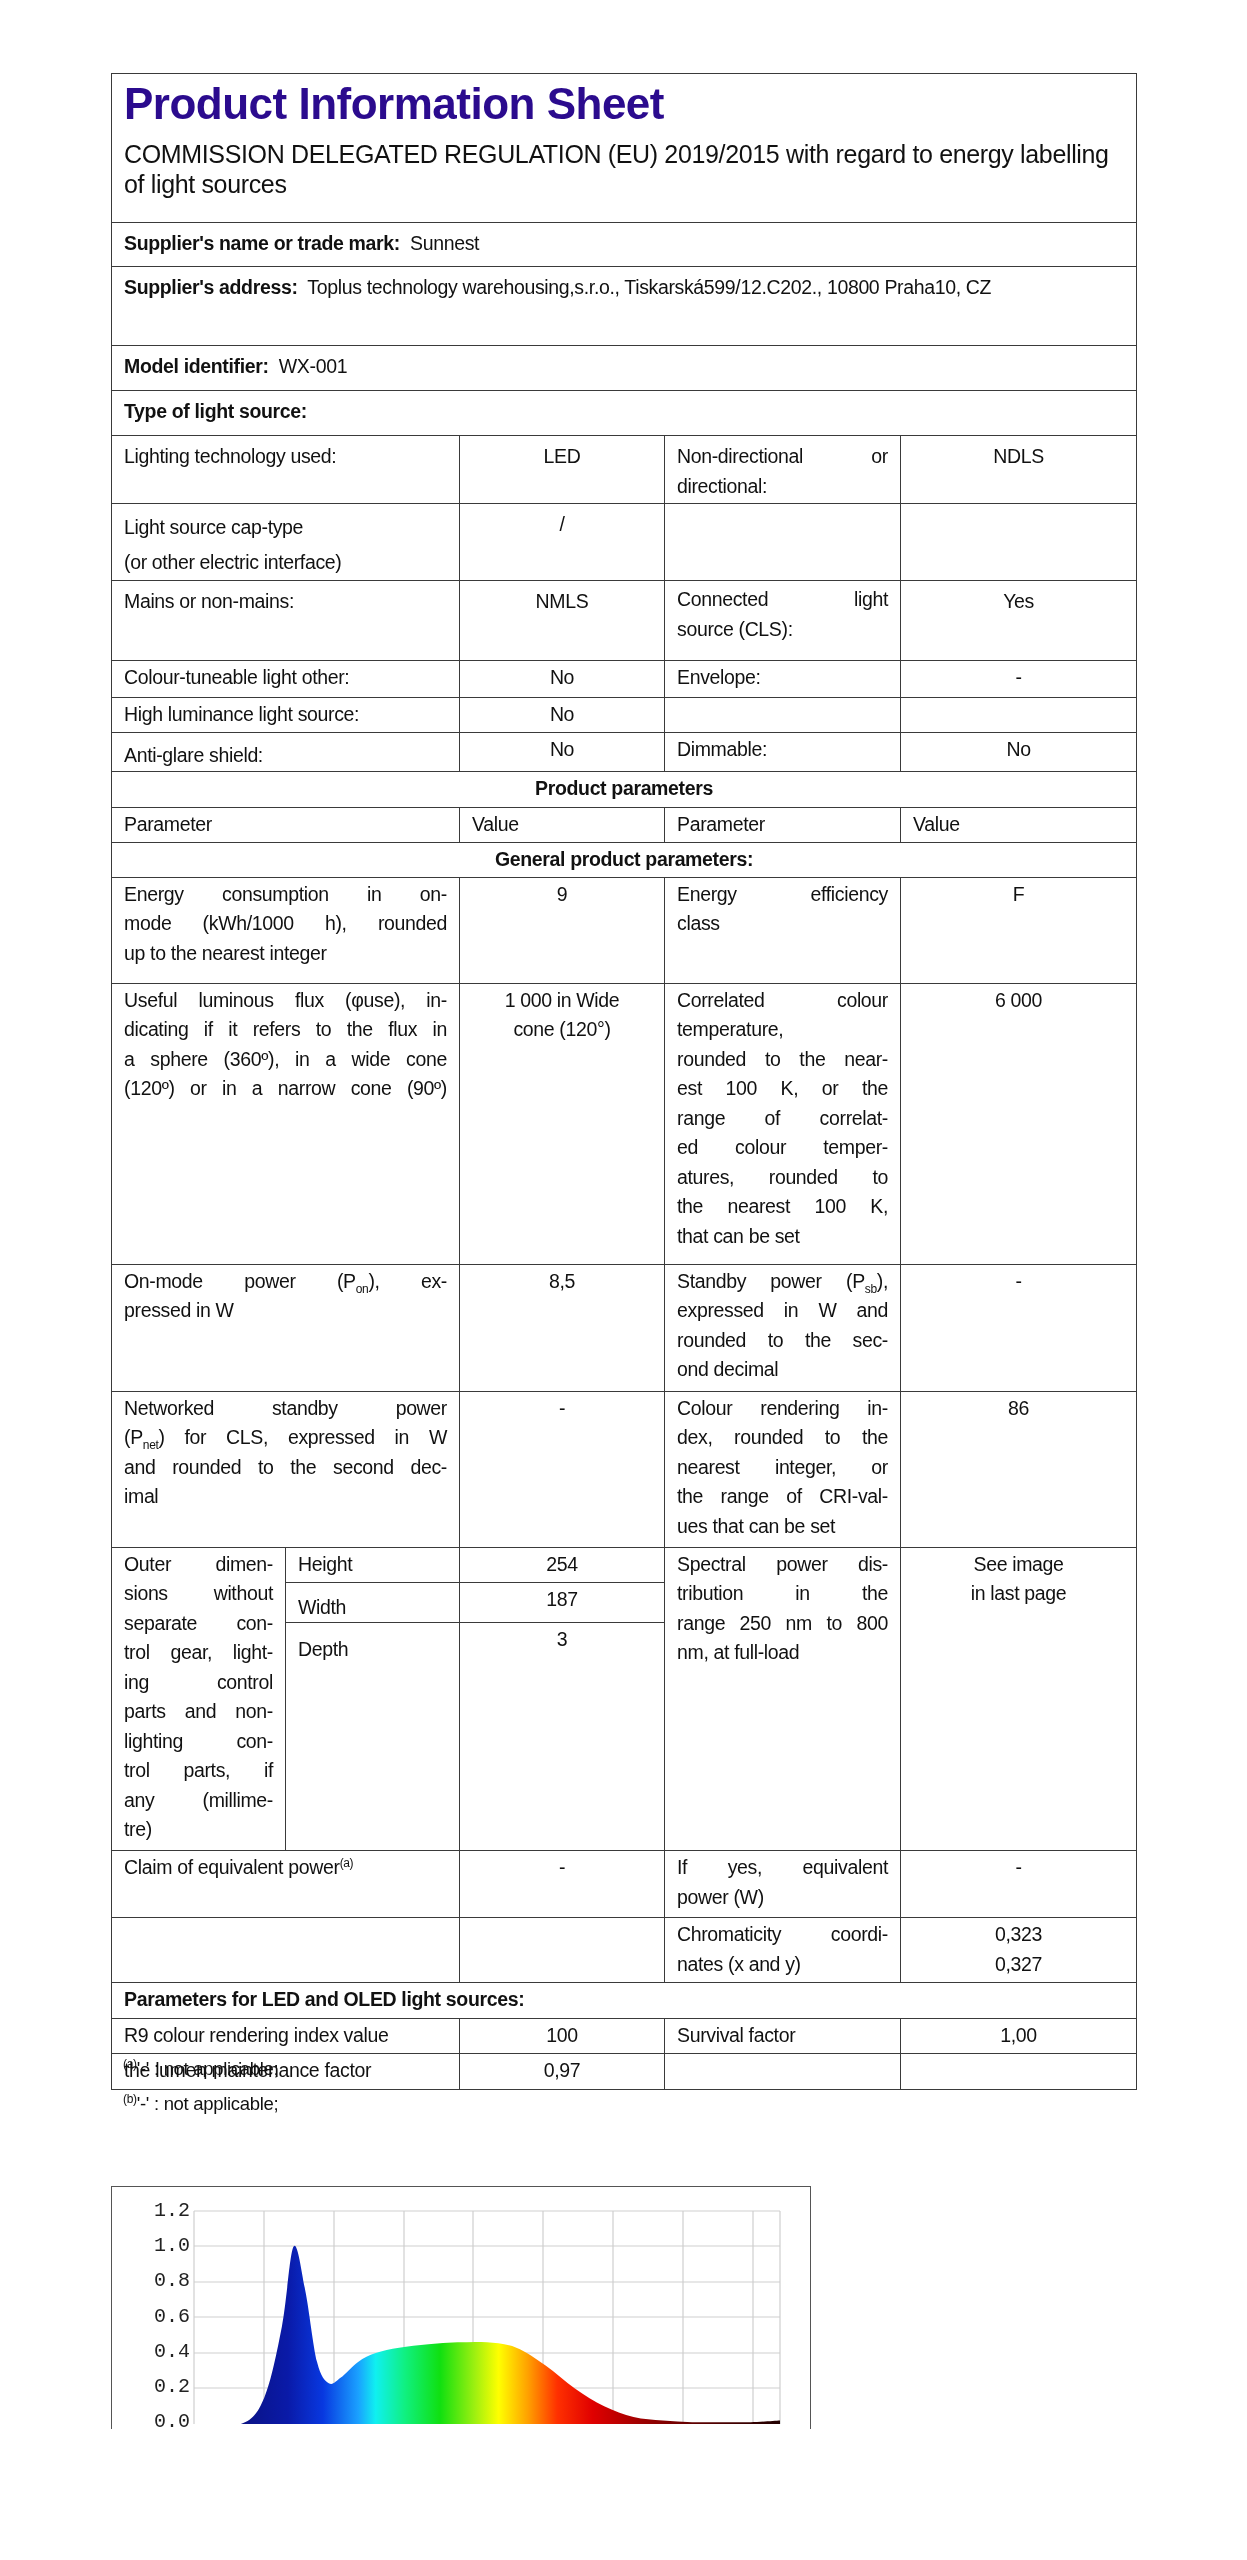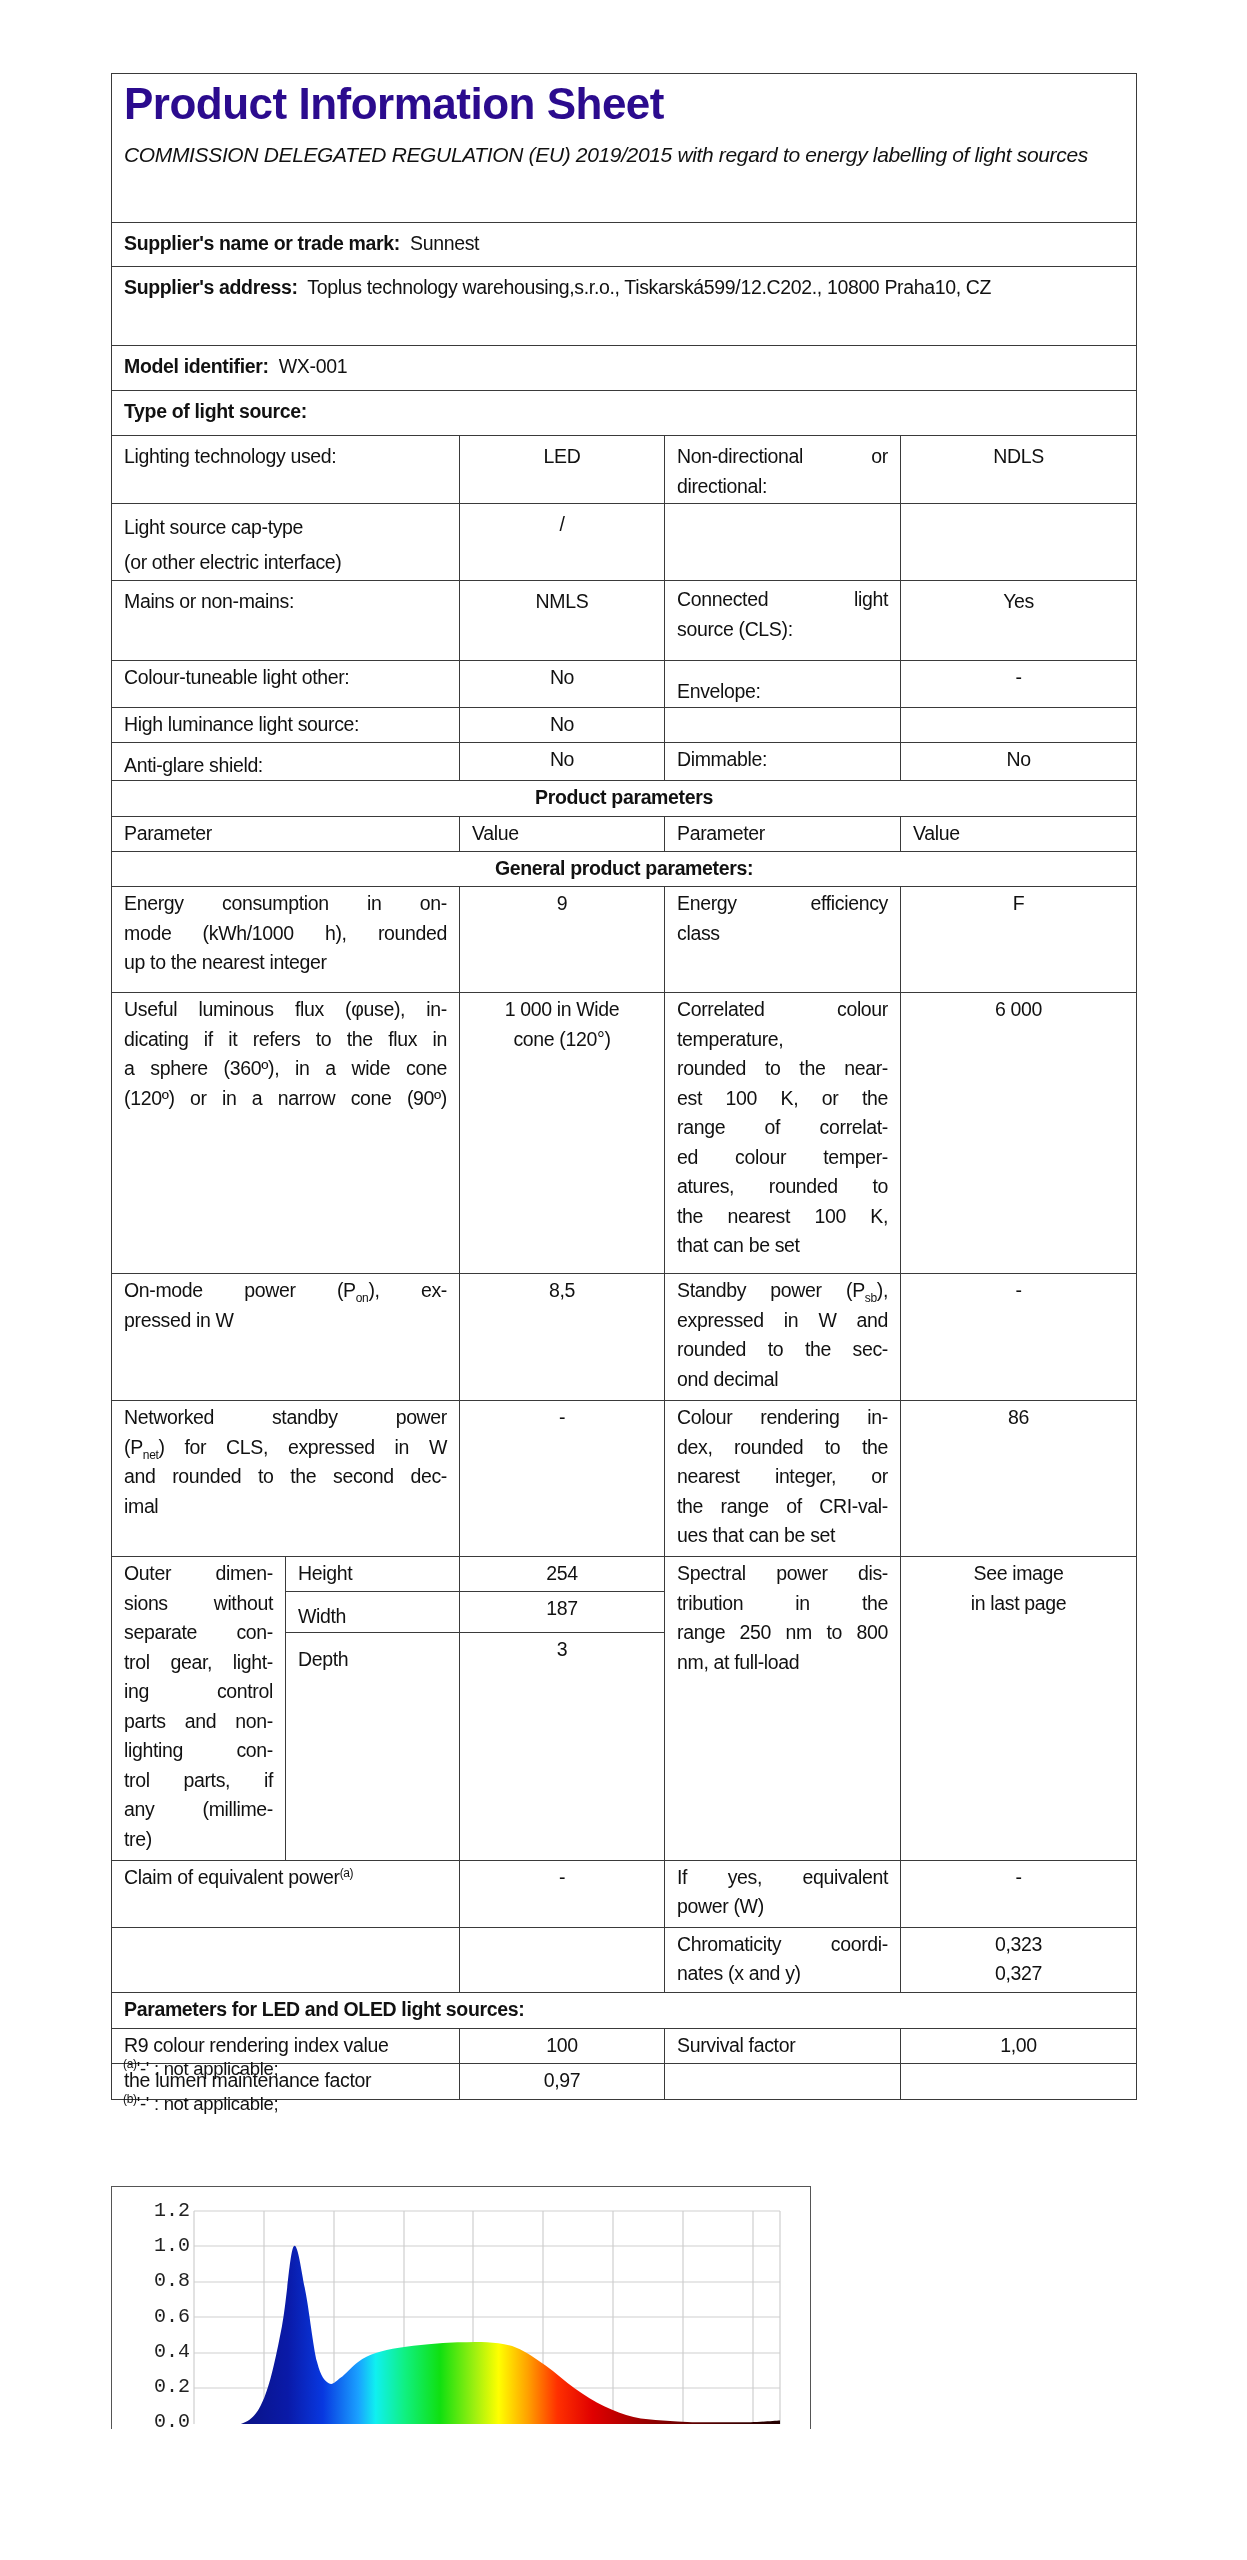--- a/index.html
+++ b/index.html
@@ -3,21 +3,21 @@
 <meta charset="utf-8">
 <style>
   html, body { margin:0; padding:0; background:#ffffff; }
   body { width:1247px; height:2560px; position:relative; overflow:hidden;
          font-family:"Liberation Sans", sans-serif; color:#111; }
   .sheet { position:absolute; left:111px; top:73px; width:1025px; }
   table.pis { border-collapse:collapse; width:1025px; table-layout:fixed; }
   table.pis td { border:1.6px solid #3a3a3a; vertical-align:top; padding:0 12px;
                  font-size:19.5px; line-height:29.5px; letter-spacing:-0.35px; overflow:hidden; }
   .title { font-size:44px; line-height:56px; font-weight:bold; letter-spacing:-0.5px; padding-top:2px !important; }
-  .subtitle { font-size:21px; line-height:29.5px; padding-top:8px; padding-bottom:10px;font-style:italic; }
+  .subtitle { font-size:25px; line-height:29.5px; padding-top:8px; padding-bottom:10px; }
   .b { font-weight:bold; }
   .c { text-align:center; }
   .line { display:block; white-space:nowrap; }
   .jline { display:block; text-align:justify; text-align-last:justify; white-space:nowrap; }
   sub, sup { font-size:12px; line-height:0; }
   td.inner { padding:0 12px; }
   .foot { position:absolute; left:123px; font-size:18.5px; letter-spacing:-0.3px; }
   .foot sup { font-size:12px; }
   .chartbox { position:absolute; left:111px; top:2186px; width:698px; height:242px;
               border-left:1.6px solid #555; border-top:1.6px solid #555; border-right:1.6px solid #555; overflow:hidden;font-family:Liberation Mono, monospace; }
@@ -88,21 +88,21 @@
     <td class="c" style="padding-top:6px">NMLS</td>
     <td style="padding-top:4px">
       <span class="jline">Connected light</span>
             <span class="line">source (CLS):</span>
     </td>
     <td class="c" style="padding-top:6px">Yes</td>
   </tr>
   <tr style="height:37px">
     <td colspan="2" style="padding-top:2px">Colour-tuneable light other:</td>
     <td class="c" style="padding-top:2px">No</td>
-    <td style="padding-top:16px">Envelope:</td>
+    <td style="padding-top:2px">Envelope:</td>
     <td class="c" style="padding-top:2px">-</td>
   </tr>
   <tr style="height:35px">
     <td colspan="2" style="padding-top:2px">High luminance light source:</td>
     <td class="c" style="padding-top:2px">No</td>
     <td></td>
     <td></td>
   </tr>
   <tr style="height:36px">
     <td colspan="2" style="padding-top:8px">Anti-glare shield:</td>

